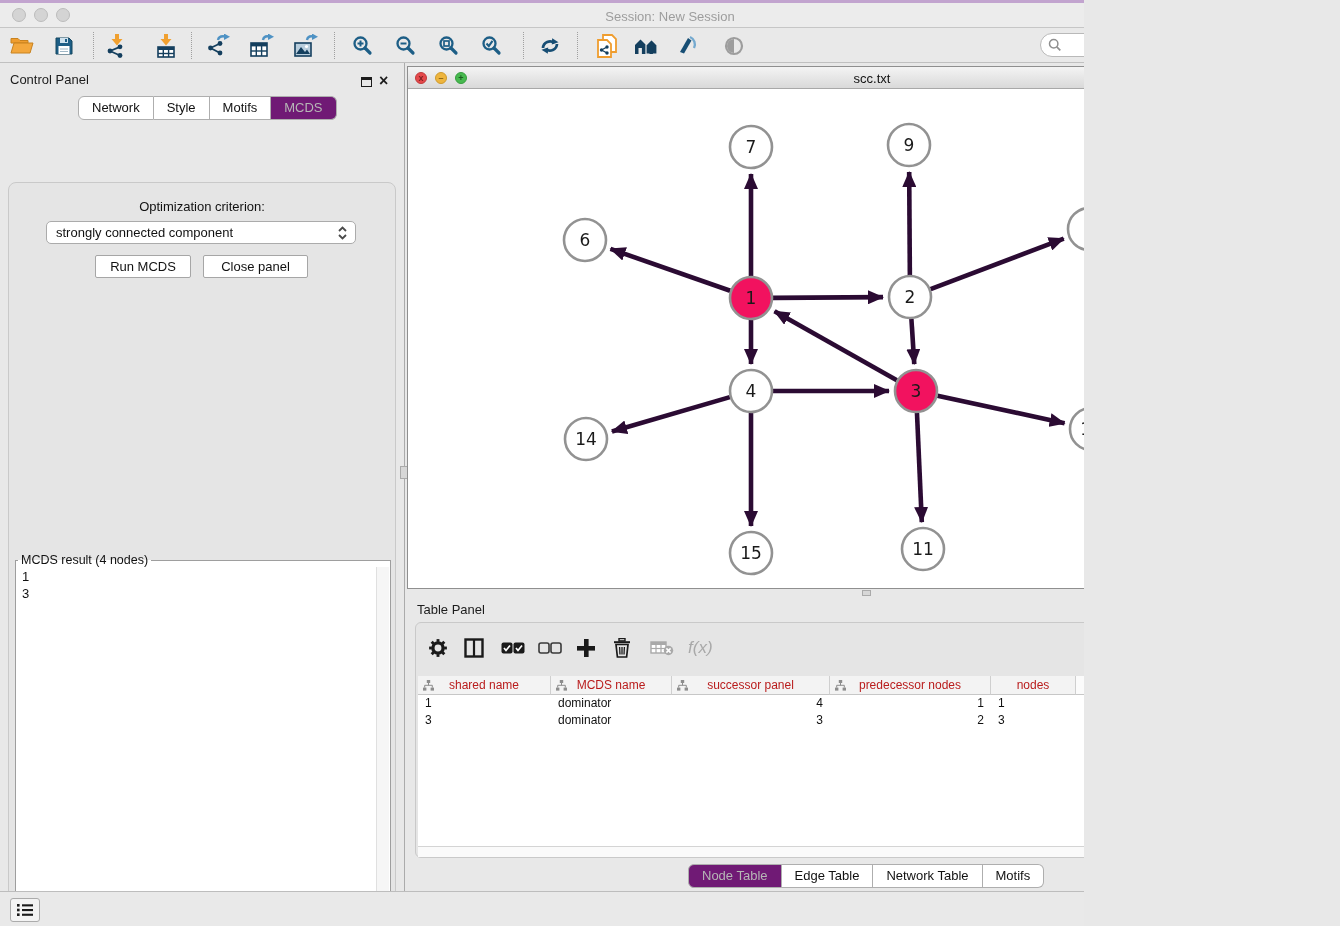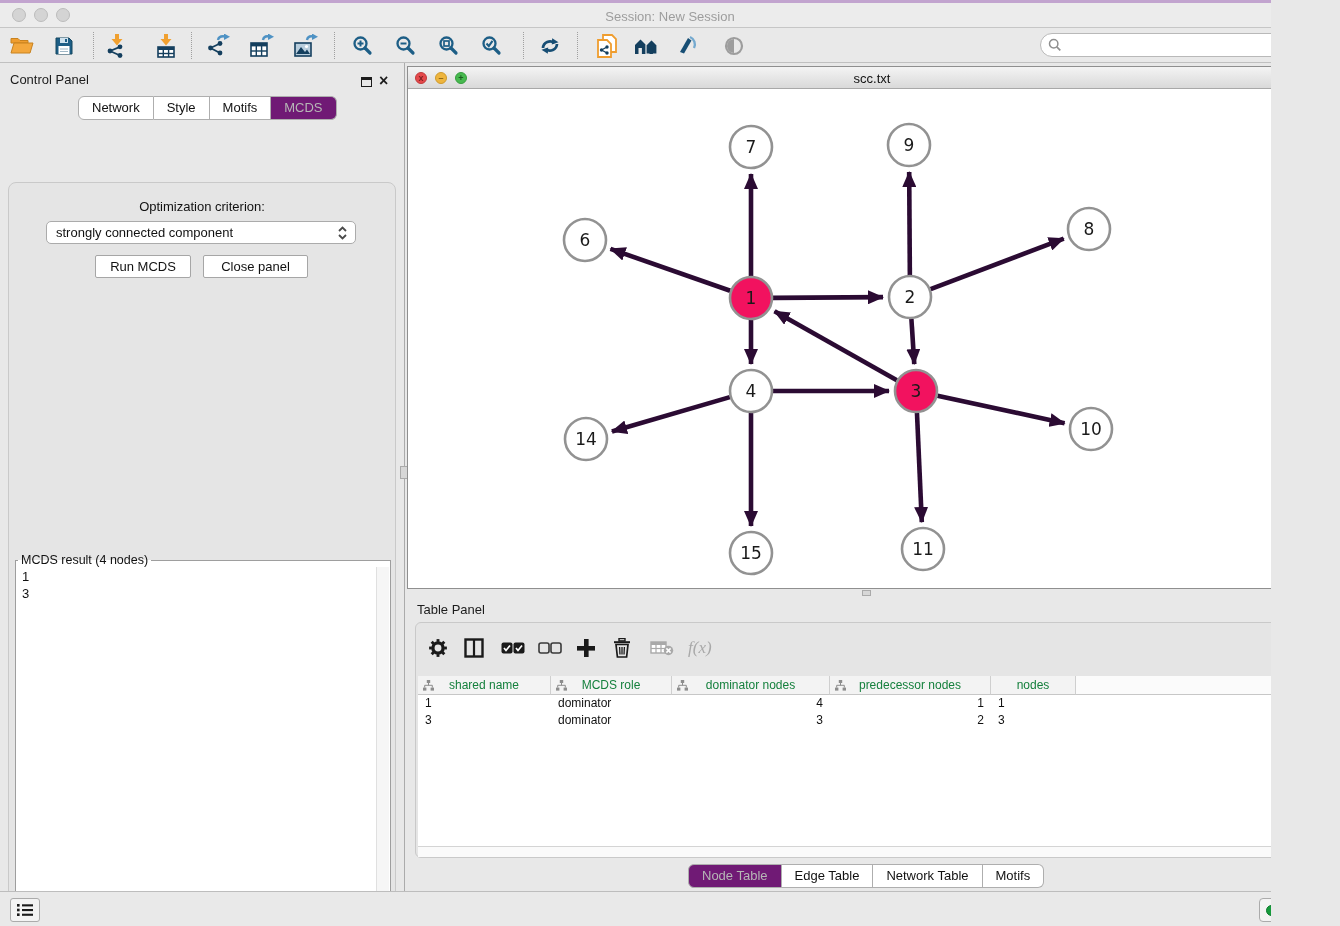--- a/index.html
+++ b/index.html
@@ -1,19 +1,19 @@
 <!DOCTYPE html>
 <html><head>
 <meta charset="utf-8">
 <style>
   * { margin:0; padding:0; box-sizing:border-box; }
   html,body { width:1340px; height:926px; }
   body { font-family:"Liberation Sans", sans-serif; background:#e8e8e8; }
   .abs { position:absolute; }
-  #app { position:relative; width:1271px; height:926px; overflow:hidden; background:#e8e8e8; }
+  #app { position:relative; width:1084px; height:926px; overflow:hidden; background:#e8e8e8; }
 
   
   #desktop-strip { left:0; top:0; width:1340px; height:3px; background:#c2a4cf; }
   #titlebar { left:0; top:3px; width:1340px; height:25px; background:#ececec; border-bottom:1px solid #c6c6c6; }
   .tl-dot { width:14px; height:14px; border-radius:50%; background:#d4d4d4; border:1px solid #bcbcbc; top:5px; }
   #win-title { width:100%; text-align:center; top:6px; font-size:13px; color:#9d9d9d; }
 
   
   #toolbar { left:0; top:28px; width:1340px; height:35px; background:#e9e9e9; border-bottom:1px solid #c0c0c0; }
   .tb-icon { top:4px; width:34px; height:27px; display:flex; align-items:center; justify-content:center; }
@@ -54,26 +54,26 @@
   .mac-dot { width:12px; height:12px; border-radius:50%; top:5px; font-size:9px; font-weight:700; text-align:center; line-height:11px; }
   #net-title { width:100%; top:4px; text-align:center; font-size:13px; color:#111; }
   #net-canvas { left:0; top:23px; width:928px; height:498px; background:#fff; }
 
   #split-handle { left:862px; top:590px; width:9px; height:6px; }
 
   
   #table-panel { left:407px; top:596px; width:933px; height:295px; background:#e8e8e8; }
   #tp-content { left:8px; top:26px; width:917px; height:236px; background:#e5e5e5; border:1px solid #c9c9c9; border-radius:6px; }
   .tp-icon { top:12px; height:26px; display:flex; align-items:center; justify-content:center; }
-  .fx { font-family:Liberation Serif, serif; font-style:italic; font-size:17px; color:#a9a9a9; }
+  .fx { font-family:Liberation Sans, sans-serif; font-style:italic; font-size:17px; color:#a9a9a9; }
   #tbl { left:2px; top:53px; width:912px; height:170px; background:#fff; font-size:12px; color:#111; }
   .thead { display:flex; height:19px; }
   .th { position:relative; background:#f3f3f3; border-right:1px solid #cfcfcf; border-bottom:1px solid #c7c7c7; display:flex; align-items:center; justify-content:center; }
   .th svg { position:absolute; left:5px; top:4px; }
-  .th span { font-size:12px; color:#15803d; }
+  .th span { font-size:12px; color:#b91c1c; }
   .th-fill { flex:1; background:#fbfbfb; border-bottom:1px solid #c7c7c7; }
   .trow { display:flex; height:17px; }
   .td { padding:1px 7px 0; white-space:nowrap; overflow:hidden; }
   .num { text-align:right; }
   #tbl-hscroll { left:2px; top:223px; width:912px; height:11px; background:#fafafa; border-top:1px solid #d4d4d4; }
   #tp-tabs { left:281px; top:268px; }
 
   
   #status-bar { left:0; top:891px; width:1340px; height:35px; background:#e9e9e9; border-top:1px solid #bdbdbd; }
   #task-btn { left:10px; top:6px; width:30px; height:24px; background:#f3f3f3; border:1px solid #ababab; border-radius:3px; display:flex; align-items:center; justify-content:center; }
@@ -420,30 +420,30 @@
               </svg>
             <span>shared name</span>
           </div>
           <div class="th" style="width:121px">
             <svg width="11" height="11" viewBox="0 0 11 11">
                 <rect x="3.8" y="0" width="3.4" height="3" fill="#8d8d8d"></rect>
                 <rect x="0" y="7.6" width="3.4" height="3" fill="#8d8d8d"></rect>
                 <rect x="7.6" y="7.6" width="3.4" height="3" fill="#8d8d8d"></rect>
                 <path d="M5.5,3 V5.3 M1.7,7.6 V5.3 H9.3 V7.6" fill="none" stroke="#8d8d8d"></path>
               </svg>
-            <span>MCDS role</span>
+            <span>MCDS name</span>
           </div>
           <div class="th" style="width:158px">
             <svg width="11" height="11" viewBox="0 0 11 11">
                 <rect x="3.8" y="0" width="3.4" height="3" fill="#8d8d8d"></rect>
                 <rect x="0" y="7.6" width="3.4" height="3" fill="#8d8d8d"></rect>
                 <rect x="7.6" y="7.6" width="3.4" height="3" fill="#8d8d8d"></rect>
                 <path d="M5.5,3 V5.3 M1.7,7.6 V5.3 H9.3 V7.6" fill="none" stroke="#8d8d8d"></path>
               </svg>
-            <span>dominator nodes</span>
+            <span>successor panel</span>
           </div>
           <div class="th" style="width:161px">
             <svg width="11" height="11" viewBox="0 0 11 11">
                 <rect x="3.8" y="0" width="3.4" height="3" fill="#8d8d8d"></rect>
                 <rect x="0" y="7.6" width="3.4" height="3" fill="#8d8d8d"></rect>
                 <rect x="7.6" y="7.6" width="3.4" height="3" fill="#8d8d8d"></rect>
                 <path d="M5.5,3 V5.3 M1.7,7.6 V5.3 H9.3 V7.6" fill="none" stroke="#8d8d8d"></path>
               </svg>
             <span>predecessor nodes</span>
           </div>

